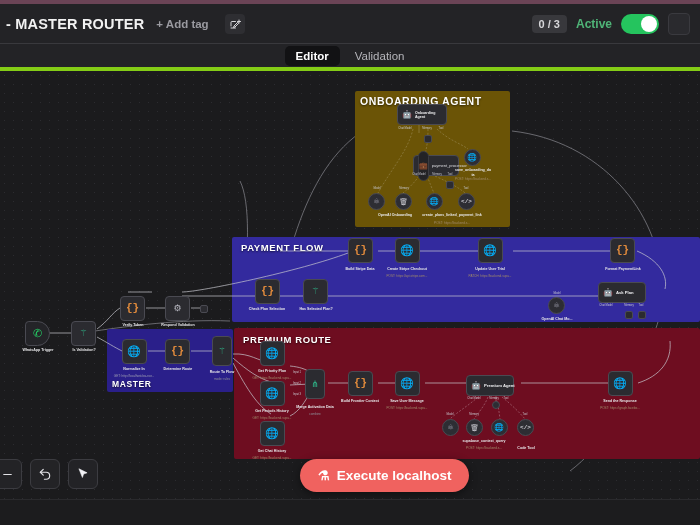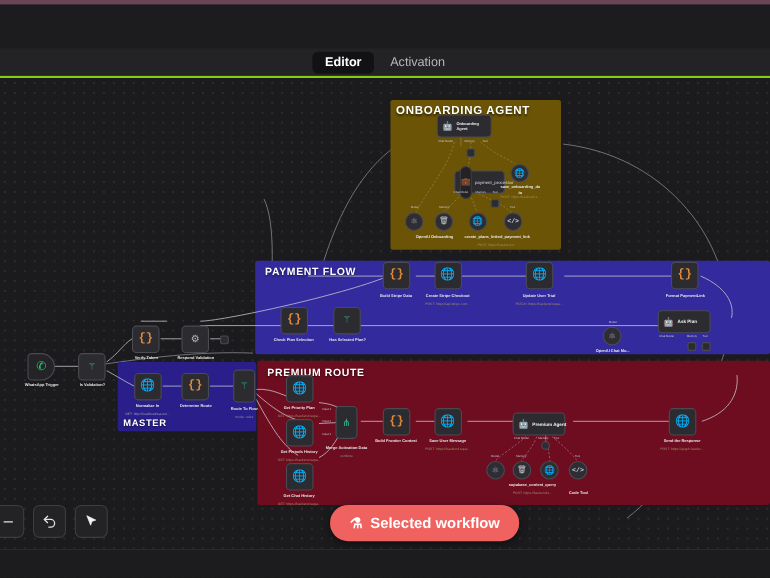--- a/index.html
+++ b/index.html
@@ -43,21 +43,21 @@
   .toggle .knob{
     position:absolute;top:2px;right:2px;width:16px;height:16px;border-radius:50%;background:#fff;
   }
   .share-btn{
     width:22px;height:22px;border-radius:4px;background:#2a2a2e;border:1px solid #3a3a3f;
   }
 
   
   .tabs{
     position:absolute;top:44px;left:0;width:700px;height:27px;
-    background:#232326;border-bottom:2px solid #84cc16;
+    background:#232326;border-bottom:4px solid #84cc16;
     display:flex;align-items:center;justify-content:center;gap:4px;
   }
   .tab{
     font-size:11.5px;color:#b5b5ba;padding:4px 11px;border-radius:5px;cursor:pointer;font-weight:400;
   }
   .tab.active{background:#121214;color:#ffffff;font-weight:700;}
 
   
   .canvas{
     position:absolute;top:71px;left:0;width:700px;height:454px;overflow:hidden;
@@ -139,24 +139,45 @@
     border-top:1px solid #2a2a2d;
   }
 </style>
 </head>
 <body>
 
 <div id="app">
 
   <div class="top-strip"></div>
 
+  <div class="header">
+    <div class="wf-title">- MASTER ROUTER</div>
+    <div class="add-tag">+ Add tag</div>
+    <div class="icon-btn">
+      <svg width="12" height="12" viewBox="0 0 24 24" fill="none" stroke="#d5d5d9" stroke-width="2" stroke-linecap="round" stroke-linejoin="round">
+        <path d="M4 20h9"></path>
+          <path d="M4 16V9a2 2 0 0 1 2-2h7"></path>
+        <path d="M20 4v6"></path>
+          <path d="M17 7h6"></path>
+        <path d="M19 11l-7 7-3 1 1-3 7-7z"></path>
+      </svg>
+    </div>
+    <div class="header-right">
+      <div class="count-pill">0 / 3</div>
+      <div class="active-label">Active</div>
+      <div class="toggle">
+          <div class="knob"></div>
+        </div>
+      <div class="share-btn"></div>
+    </div>
+  </div>
 
   <div class="tabs">
     <div class="tab active">Editor</div>
-    <div class="tab">Activation</div>
+    <div class="tab">Validation</div>
   </div>
 
   <div class="canvas">
 
     <svg class="edges">
       <g fill="none" stroke="#8e8e96" stroke-width="0.8" opacity="0.85">
         <path d="M275,250 C290,160 320,60 400,45"></path>
         <path d="M512,60 C600,70 660,140 662,215"></path>
         <path d="M662,215 C664,250 650,270 640,292"></path>
         <path d="M640,292 C630,310 620,330 612,350"></path>
@@ -461,18 +482,18 @@
       </div>
       <div class="tool">
         <svg width="14" height="14" viewBox="0 0 24 24" fill="#f2f2f5" stroke="#f2f2f5" stroke-width="1">
           <path d="M5 3l14 7-6 2-2 6z"></path>
         </svg>
       </div>
     </div>
 
     <div class="exec-btn">
       <span style="font-size:13px;">⚗</span>
-      <span>Selected workflow</span>
+      <span>Execute localhost</span>
     </div>
 
     <div class="bottom-fade"></div>
   </div>
 </div>
 
 </body></html>

